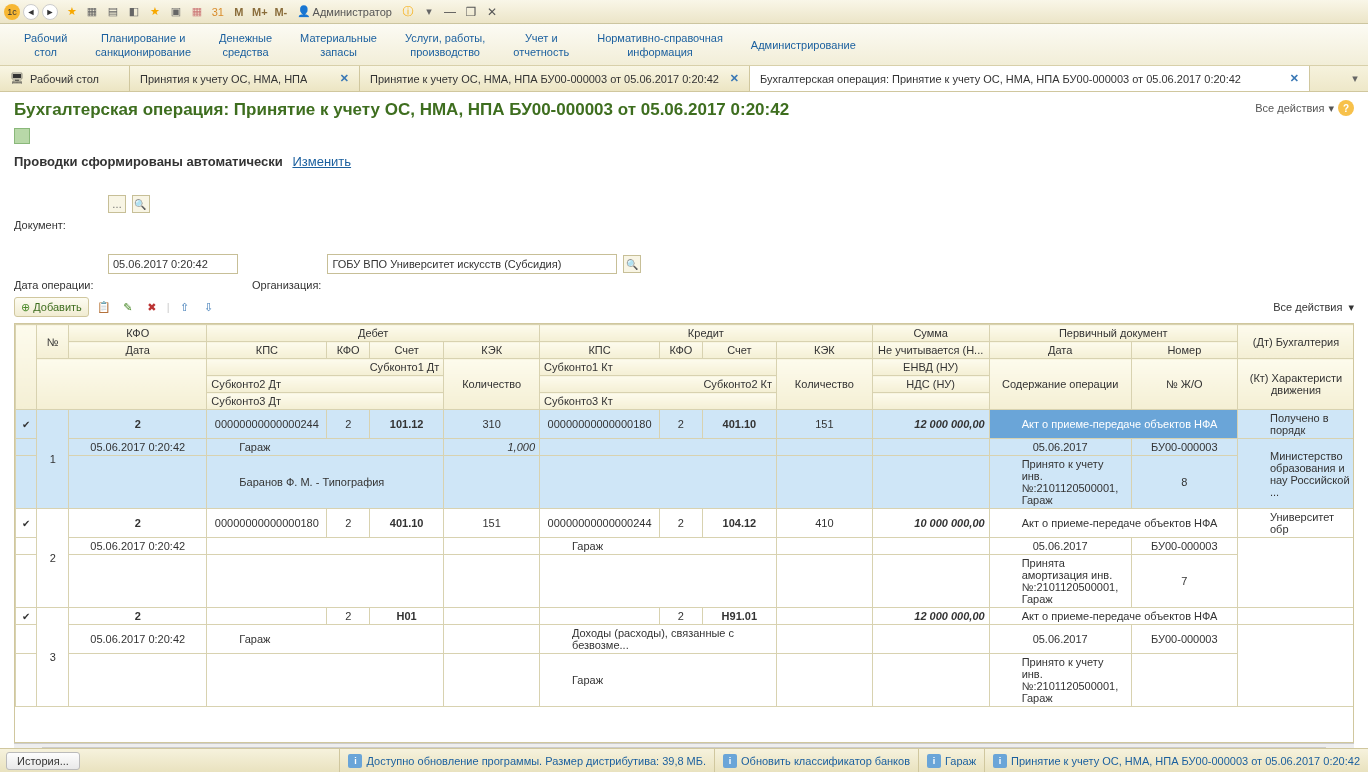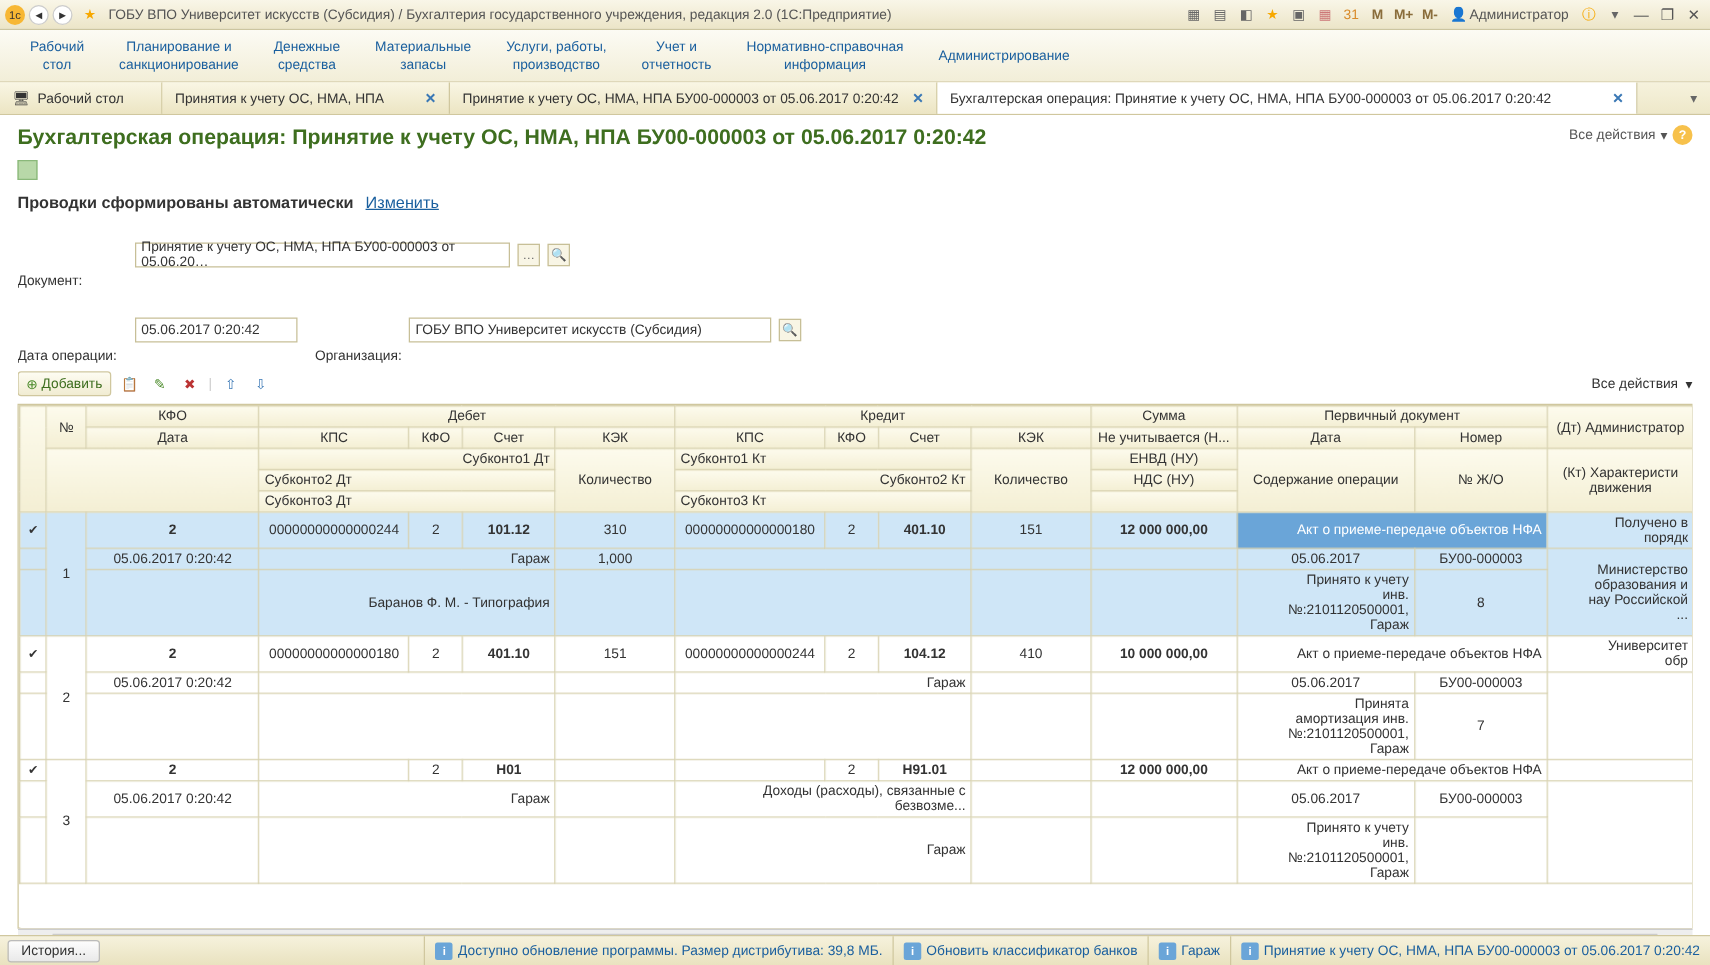--- a/index.html
+++ b/index.html
@@ -124,22 +124,22 @@
 
 .grid-wrap { border:1px solid #d0c79e; height: 420px; overflow:auto; }
 .grid { border-collapse: collapse; width: 1340px; }
 .grid th, .grid td {
   border: 1px solid #d8d2b0; font-size: 11px; padding: 2px 4px;
   background: linear-gradient(#fdfbed,#f4efd4);
   color: #333; text-align: center;
 }
 .grid th { font-weight: normal; }
 .grid td { background: #fff; }
-.grid td.lt { text-align: right; padding-left: 32px; }
-.grid td.rt { text-align: center; }
+.grid td.lt { text-align: left; padding-left: 32px; }
+.grid td.rt { text-align: right; font-style: italic; }
 .grid tr.sel td { background: #cfe6f7; }
 .grid tr.sel td.hl { background: #6aa5d8; color:#fff; }
 .grid .chk::before { content:"✔"; color:#333; font-size:10px; }
 .hscroll {
   height: 16px; background:#eee; border-top:1px solid #ccc;
   display:flex; align-items:center;
 }
 .hscroll .track { flex:1; height:10px; background:#f4f4f4; border:1px solid #ccc; margin:0 14px; position:relative; }
 .hscroll .thumb { position:absolute; left:48%; width:30px; height:8px; background:#d9d9d9; border:1px solid #aaa; top:0; }
 .hscroll .arr { width:14px; text-align:center; color:#666; font-size:10px; }
@@ -159,21 +159,20 @@
 .info-i { width:14px; height:14px; background:#6aa5d8; color:#fff; border-radius:2px; display:inline-flex; align-items:center; justify-content:center; font-size:9px; font-weight:bold; }
 </style>
 </head>
 <body>
 
 <div class="titlebar">
   <span class="tb-btn tb-logo">1c</span>
   <span class="tb-btn tb-back">◄</span>
   <span class="tb-btn tb-fwd">►</span>
   <span class="tb-star">★</span>
-  <span class="tb-title">ГОБУ ВПО Университет искусств (Субсидия) / Бухгалтерия государственного учреждения, редакция 2.0   (1С:Предприятие)</span>
   <div class="tb-right">
     <span class="tb-icon">▦</span>
     <span class="tb-icon">▤</span>
     <span class="tb-icon">◧</span>
     <span class="tb-icon" style="color:#f7a800">★</span>
     <span class="tb-icon">▣</span>
     <span class="tb-icon" style="color:#c77">▦</span>
     <span class="tb-icon" style="color:#d88b2a">31</span>
     <span class="tb-icon m">М</span>
     <span class="tb-icon m">М+</span>
@@ -231,23 +230,20 @@
   <div style="clear:both"></div>
   <div style="width:16px;height:16px;background:#b8d8a8;border:1px solid #8ab87a;margin:2px 0 6px;"></div>
 
   <div class="auto-msg">
     <b>Проводки сформированы автоматически</b>
     <a>Изменить</a>
   </div>
 
   <div class="form-row">
     <label>Документ:</label>
-    <div class="form-input" style="width:300px">
-      <span>Принятие к учету ОС, НМА, НПА БУ00-000003 от 05.06.20…</span>
-    </div>
     <span class="input-btn">…</span>
     <span class="input-btn">🔍</span>
   </div>
 
   <div class="form-row">
     <label>Дата операции:</label>
     <div class="form-input" style="width:130px">
       <span>05.06.2017  0:20:42</span>
     </div>
     <label style="min-width:auto; margin-left:8px">Организация:</label>
@@ -277,21 +273,21 @@
     <table class="grid" id="grid">
 <tbody>
           <tr>
  <th rowspan="5" style="width:20px"></th>
  <th rowspan="2" style="width:30px">№</th>
  <th style="width:130px">КФО</th>
  <th colspan="4">Дебет</th>
  <th colspan="4">Кредит</th>
  <th style="width:110px">Сумма</th>
  <th colspan="2">Первичный документ</th>
- <th rowspan="2" style="width:110px">(Дт) Администратор</th>
+ <th rowspan="2" style="width:110px">(Дт) Бухгалтерия</th>
 </tr>
 <tr>
  <th>Дата</th>
  <th style="width:100px">КПС</th>
             <th style="width:40px">КФО</th>
             <th style="width:70px">Счет</th>
             <th style="width:90px">КЭК</th>
  <th style="width:100px">КПС</th>
             <th style="width:40px">КФО</th>
             <th style="width:70px">Счет</th>

